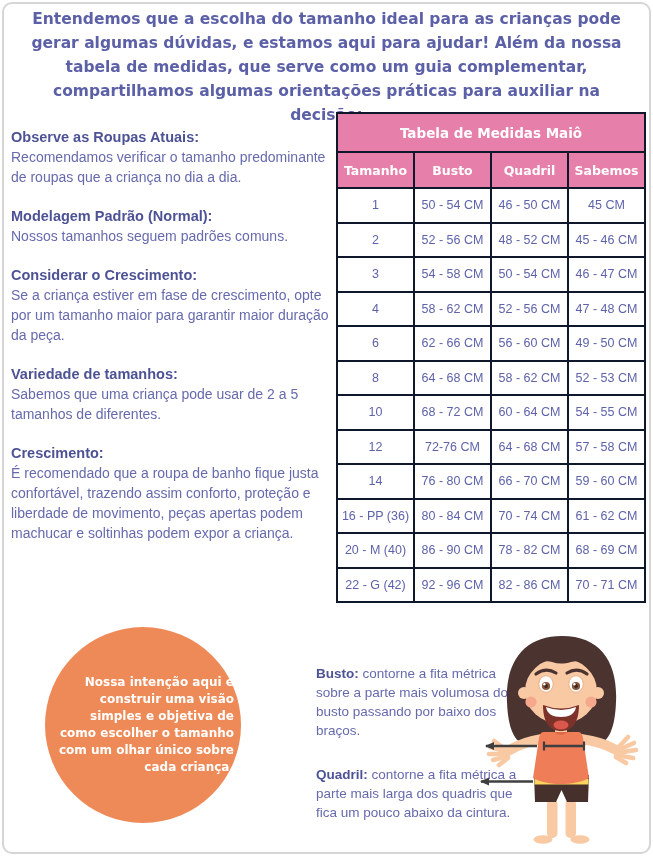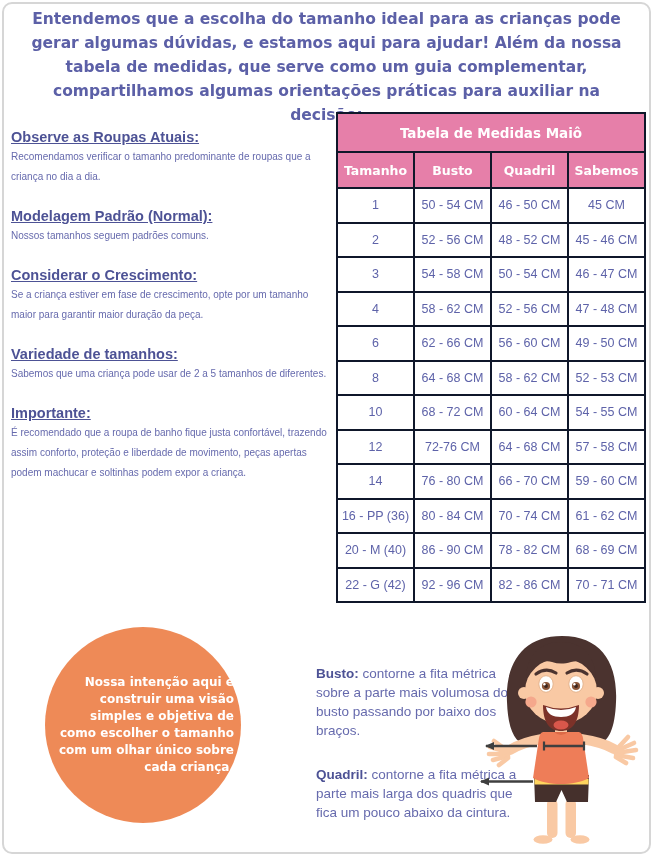--- a/index.html
+++ b/index.html
@@ -11,22 +11,22 @@
     position:absolute; inset:2px; border:2px solid #d6d6d6; border-radius:10px;
     pointer-events:none;
   }
   .intro {
     position:absolute; left:16px; right:16px; top:7px; text-align:center;
     font-family:"DejaVu Sans", sans-serif; font-weight:bold;
     font-size:15.5px; line-height:24px; color:var(--heading); margin:0;
   }
   .tips { position:absolute; left:11px; top:127px; width:320px; }
   .tip { margin:0 0 19px 0; }
-  .tip-h { margin:0; font-weight:bold; color:var(--heading2); font-size:14.5px; line-height:20px;text-decoration:underline; }
-  .tip-b { margin:0; color:var(--body); font-size:10px; line-height:20px; }
+  .tip-h { margin:0; font-weight:bold; color:var(--heading2); font-size:14.5px; line-height:20px; }
+  .tip-b { margin:0; color:var(--body); font-size:14px; line-height:20px; }
 
   table.size-table {
     position:absolute; left:336px; top:112px; width:310px;
     border-collapse:collapse; table-layout:fixed;
   }
   .size-table th, .size-table td { border:2px solid #0f172a; text-align:center; padding:0; }
   .size-table .title-cell {
     background:var(--pink); color:#ffffff;
     font-family:"DejaVu Sans", sans-serif; font-weight:bold; font-size:13.5px; height:37px;
   }
@@ -71,21 +71,21 @@
     </div>
     <div class="tip">
       <p class="tip-h">Considerar o Crescimento:</p>
       <p class="tip-b">Se a criança estiver em fase de crescimento, opte por um tamanho maior para garantir maior duração da peça.</p>
     </div>
     <div class="tip">
       <p class="tip-h">Variedade de tamanhos:</p>
       <p class="tip-b">Sabemos que uma criança pode usar de 2 a 5 tamanhos de diferentes.</p>
     </div>
     <div class="tip">
-      <p class="tip-h">Importante:</p>
+      <p class="tip-h">Crescimento:</p>
       <p class="tip-b">É recomendado que a roupa de banho fique justa confortável, trazendo assim conforto, proteção e liberdade de movimento, peças apertas podem machucar e soltinhas podem expor a criança.</p>
     </div>
   </div>
 
 <table class="size-table">
   <thead>
     <tr>
       <th colspan="4" class="title-cell">Tabela de Medidas Maiô</th>
     </tr>
     <tr>

